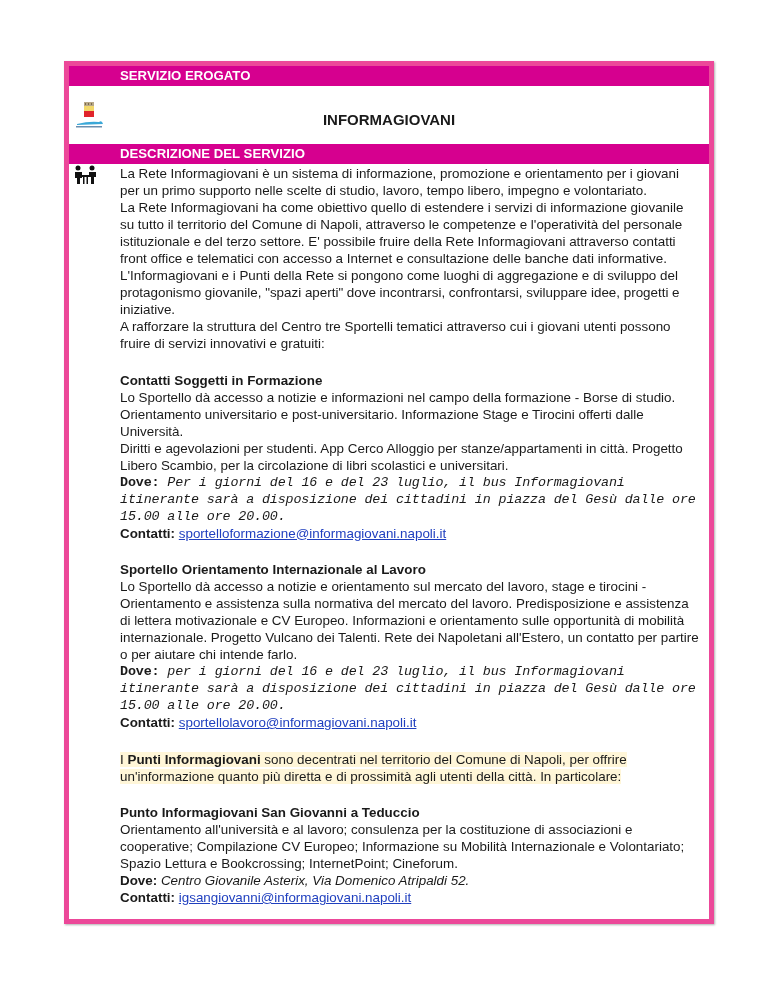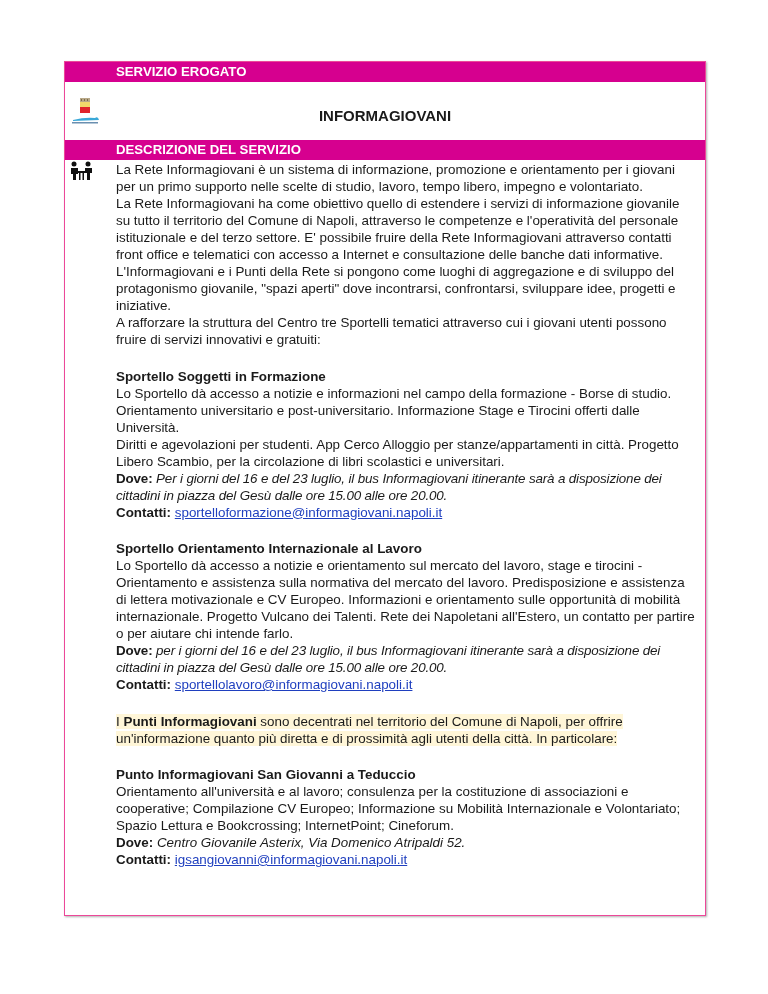--- a/index.html
+++ b/index.html
@@ -1,38 +1,38 @@
 <!DOCTYPE html>
 <html><head>
 <meta charset="utf-8">
 <style>
   html, body { margin: 0; padding: 0; background: #ffffff; }
   body { width: 768px; height: 994px; position: relative; overflow: hidden;
          font-family: "Liberation Sans", sans-serif; color: #1a1a1a; }
   .doc-frame { position: absolute; left: 64px; top: 61px; width: 640px; height: 853px;
-               border: 1px solid #ec4899; box-shadow: 1px 1px 2px #b0b0b0; background: #fff; }
+               border: 5px solid #ec4899; box-shadow: 1px 1px 2px #b0b0b0; background: #fff; }
   .band { position: absolute; left: 0; width: 640px; height: 20px; background: #d6008f; }
   .band-label { position: absolute; left: 51px; top: 2px; color: #ffffff; font-weight: bold;
                 font-size: 13.2px; letter-spacing: 0; }
   .band-1 { top: 0; }
   .band-2 { top: 78px; }
   .title-row { position: absolute; left: 0; top: 20px; width: 640px; height: 58px; }
   .title { position: absolute; left: 0; right: 0; top: 25px; text-align: center;
            font-weight: bold; font-size: 15px; }
   .logo { position: absolute; left: 6px; top: 16px; width: 30px; height: 40px; }
   .people-icon { position: absolute; left: 4px; top: 99px; width: 26px; height: 20px; }
   .content { position: absolute; left: 51px; top: 99px; width: 580px;
              font-size: 13.4px; line-height: 17px; }
   .content p { margin: 0; }
   .gap { height: 19.5px; }
   .b { font-weight: bold; }
   .i { font-style: italic; }
   a.mail { color: #1f3fbf; text-decoration: underline; }
   .hl { background: #fff6d8; margin-top: 16px; }
-  .tight { letter-spacing: -0.15px; }
+  .tight { letter-spacing: -0.15px; font-family: Liberation Mono, monospace; }
 </style>
 </head>
 <body>
 
 <div class="doc-frame">
 
   <div class="band band-1">
     <span class="band-label">SERVIZIO EROGATO</span>
   </div>
 
@@ -65,21 +65,21 @@
   </svg>
 
   <div class="content">
     <p>La Rete Informagiovani è un sistema di informazione, promozione e orientamento per i giovani per un primo supporto nelle scelte di studio, lavoro, tempo libero, impegno e volontariato.</p>
     <p>La Rete Informagiovani ha come obiettivo quello di estendere i servizi di informazione giovanile su tutto il territorio del Comune di Napoli, attraverso le competenze e l'operatività del personale istituzionale e del terzo settore. E' possibile fruire della Rete Informagiovani attraverso contatti front office e telematici con accesso a Internet e consultazione delle banche dati informative.</p>
     <p>L'Informagiovani e i Punti della Rete si pongono come luoghi di aggregazione e di sviluppo del protagonismo giovanile, "spazi aperti" dove incontrarsi, confrontarsi, sviluppare idee, progetti e iniziative.</p>
     <p>A rafforzare la struttura del Centro tre Sportelli tematici attraverso cui i giovani utenti possono fruire di servizi innovativi e gratuiti:</p>
     <div class="gap"></div>
 
     <div>
-      <p class="b">Sportello Soggetti in Formazione</p>
+      <p class="b">Contatti Soggetti in Formazione</p>
       <p>Lo Sportello dà accesso a notizie e informazioni nel campo della formazione - Borse di studio. Orientamento universitario e post-universitario. Informazione Stage e Tirocini offerti dalle Università.</p>
       <p>Diritti e agevolazioni per studenti. App Cerco Alloggio per stanze/appartamenti in città. Progetto Libero Scambio, per la circolazione di libri scolastici e universitari.</p>
       <p class="tight"><span class="b">Dove:</span> <span class="i">Per i giorni del 16 e del 23 luglio, il bus Informagiovani itinerante sarà a disposizione dei cittadini in piazza del Gesù dalle ore 15.00 alle ore 20.00.</span></p>
       <p><span class="b">Contatti:</span> <a class="mail">sportelloformazione@informagiovani.napoli.it</a></p>
     </div>
     <div class="gap"></div>
 
     <div>
       <p class="b">Sportello Orientamento Internazionale al Lavoro</p>
       <p>Lo Sportello dà accesso a notizie e orientamento sul mercato del lavoro, stage e tirocini - Orientamento e assistenza sulla normativa del mercato del lavoro. Predisposizione e assistenza di lettera motivazionale e CV Europeo. Informazioni e orientamento sulle opportunità di mobilità internazionale. Progetto Vulcano dei Talenti. Rete dei Napoletani all'Estero, un contatto per partire o per aiutare chi intende farlo.</p>

